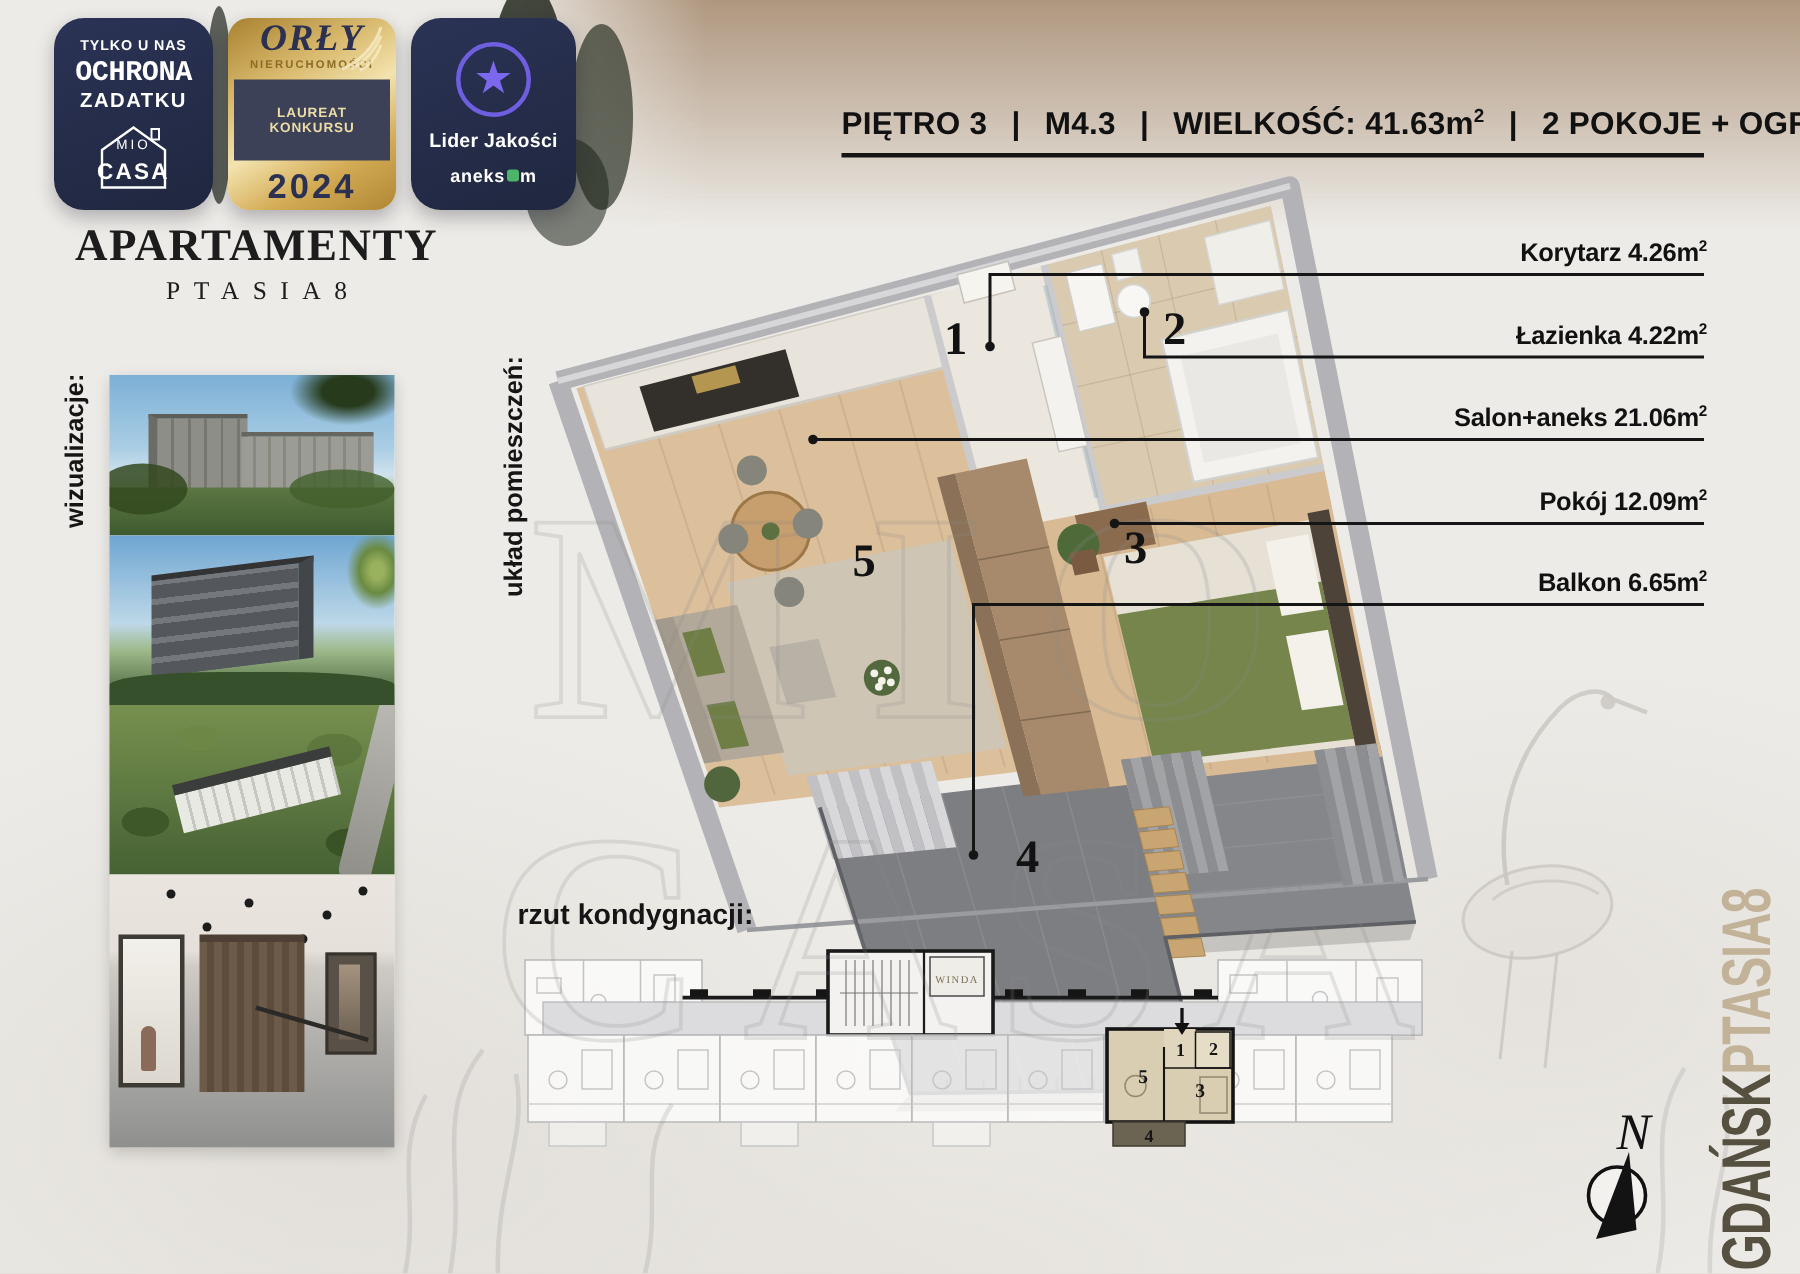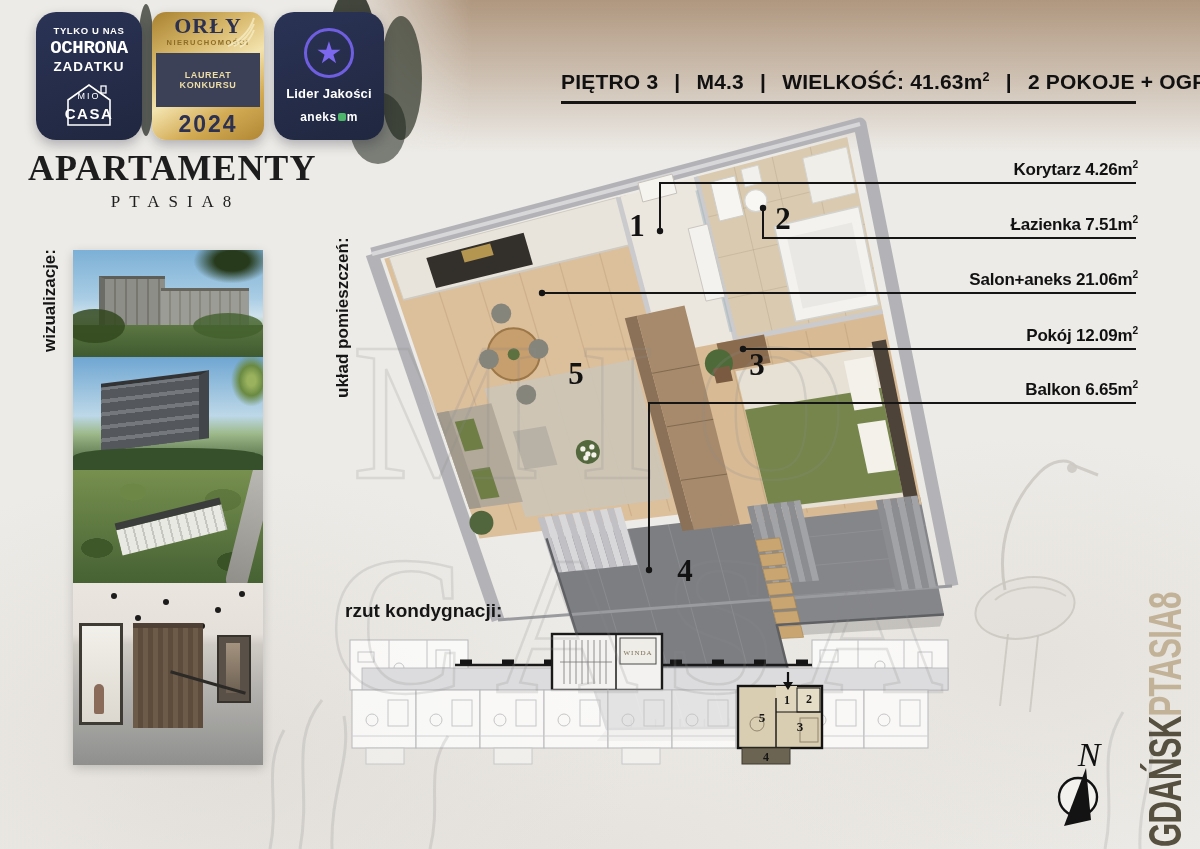--- a/index.html
+++ b/index.html
@@ -22,37 +22,37 @@
   .badges{position:absolute;left:36px;top:12px;display:flex;gap:10px;}
   .badge{height:128px;border-radius:20px;box-shadow:0 5px 12px rgba(20,20,40,.28);
          display:flex;flex-direction:column;align-items:center;justify-content:center;}
   .badge-navy{background:linear-gradient(160deg,#2b3356,#20273f);color:#fff;}
   .b1{width:106px;}
   .b1 .t1{font-size:9.5px;font-weight:bold;letter-spacing:.6px;}
   .b1 .t2{font-size:19px;font-weight:bold;letter-spacing:-.3px;margin-top:1px;font-family:Liberation Mono, monospace;}
   .b1 .t3{font-size:13.5px;font-weight:bold;letter-spacing:1px;margin-top:0;text-align:center;}
   .b2{width:112px;background:linear-gradient(150deg,#a8812f 0%,#d9ba6e 30%,#f3e3ae 52%,#d3ab54 75%,#b08634 100%);
       position:relative;overflow:hidden;border-radius:14px;}
-  .b2 .orly{font-family:"Liberation Serif",serif;font-size:22px;font-weight:bold;color:#2c3152;letter-spacing:1px;line-height:24px;}
+  .b2 .orly{font-family:"Liberation Serif",serif;font-size:25px;font-weight:bold;color:#2c3152;letter-spacing:1px;line-height:24px;font-style:italic;}
   .b2 .nier{font-size:7.5px;font-weight:bold;color:#8d6d26;letter-spacing:1.4px;}
   .b2 .band{margin-top:6px;background:#3c4157;color:#ecdca6;font-size:9px;font-weight:bold;
             letter-spacing:.6px;padding:17px 8px;width:92%;box-sizing:border-box;text-align:center;}
   .b2 .year{font-size:23px;font-weight:bold;color:#2c3152;margin-top:4px;letter-spacing:2px;}
   .b2 .wing{position:absolute;right:6px;top:4px;opacity:.8;}
   .b3{width:110px;}
   .b3 .starwrap{width:44px;height:44px;border:3px solid #6f5fe0;border-radius:50%;
       display:flex;align-items:center;justify-content:center;margin-bottom:8px;}
   .b3 .star{color:#7b68ee;font-size:30px;line-height:30px;}
   .b3 .lj{font-size:13px;font-weight:bold;letter-spacing:.2px;}
   .b3 .oto{font-size:12px;font-weight:bold;margin-top:9px;letter-spacing:.5px;display:flex;align-items:center;}
   .b3 .greensq{display:inline-block;width:8px;height:8px;border-radius:2px;margin:0 1px;}
 
   
   .brand{position:absolute;left:28px;top:147px;width:286px;text-align:center;color:#1d1d1d;}
-  .brand .l1{font-family:"Liberation Serif",serif;font-weight:bold;font-size:36px;letter-spacing:1px;}
+  .brand .l1{font-family:"Liberation Serif",serif;font-weight:bold;font-size:30px;letter-spacing:1px;}
   .brand .l2{font-family:"Liberation Serif",serif;font-size:17px;letter-spacing:9px;margin-top:3px;text-indent:9px;}
 
   
   .rot{position:absolute;transform-origin:0 0;transform:rotate(-90deg);white-space:nowrap;
        font-weight:bold;font-size:17px;letter-spacing:0;color:#151515;}
   .loc-vert{position:absolute;left:1140px;top:847px;transform-origin:0 0;
        transform:rotate(-90deg) scale(0.78,1.15);white-space:nowrap;
        font-weight:bold;font-size:40px;letter-spacing:-1px;}
 
   
@@ -446,21 +446,21 @@
     <span>PIĘTRO 3</span>
     <span class="sep">|</span>
     <span>M4.3</span>
     <span class="sep">|</span>
     <span>WIELKOŚĆ: 41.63m</span><sup>2</sup>
     <span class="sep">|</span>
     <span>2 POKOJE + OGRÓD</span>
   </div>
 
   <div class="rlabel" style="top:159px;"><span>Korytarz 4.26m</span><sup>2</sup></div>
-  <div class="rlabel" style="top:214px;"><span>Łazienka 7.51m</span><sup>2</sup></div>
+  <div class="rlabel" style="top:214px;"><span>Łazienka 4.22m</span><sup>2</sup></div>
   <div class="rlabel" style="top:269px;"><span>Salon+aneks 21.06m</span><sup>2</sup></div>
   <div class="rlabel" style="top:325px;"><span>Pokój 12.09m</span><sup>2</sup></div>
   <div class="rlabel" style="top:379px;"><span>Balkon 6.65m</span><sup>2</sup></div>
 
   <div class="rzut-label">rzut kondygnacji:</div>
 
   <div class="loc-vert"><span style="color:#55503f">GDAŃSK</span><span style="color:#c2b298">PTASIA8</span></div>
 
   <div class="photos">
     <div class="photo p1">

